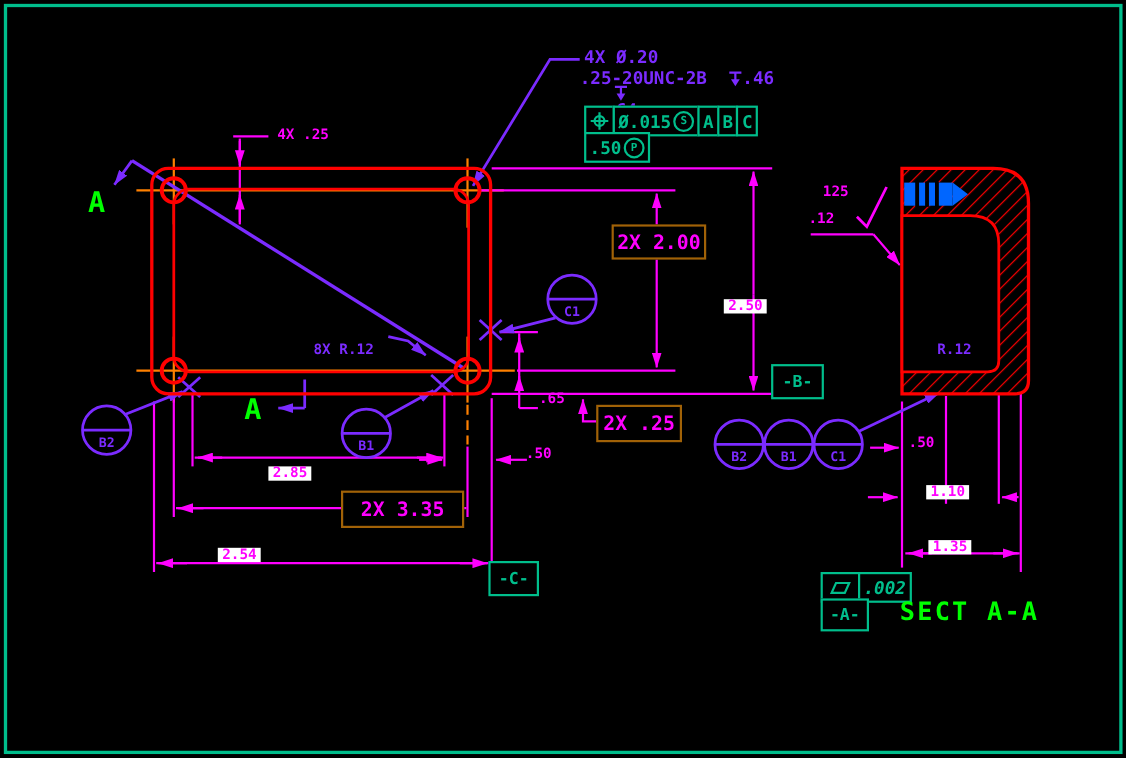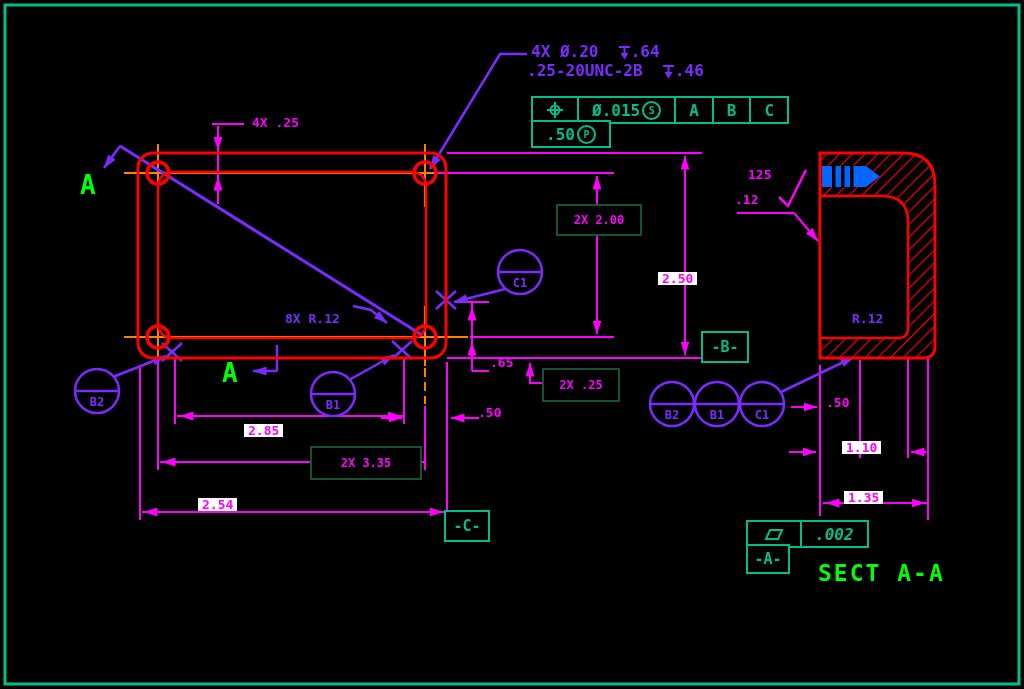--- a/index.html
+++ b/index.html
@@ -4,28 +4,28 @@
 <style>
   html,body{margin:0;padding:0;background:#000;}
   #stage{position:relative;width:1024px;height:689px;background:#000;overflow:hidden;
          font-family:"DejaVu Sans Mono",monospace;}
   svg text{font-family:"DejaVu Sans Mono",monospace;}
   .t{position:absolute;font-weight:bold;font-size:13px;white-space:pre;line-height:1;}
   .mg{color:#ff00ff;}
   .vi{color:#7b2bff;margin-top:17px;}
   .gr{color:#00ff00;}
   .bg{background:#ffffff;padding:0 4px;}
-  .dimbox{position:absolute;border:2px solid #14532d;background:#000;color:#ff00ff;
-          font-weight:bold;font-size:12px;display:flex;align-items:center;justify-content:center;}
+  .dimbox{position:absolute;border:2px solid #a16207;background:#000;color:#ff00ff;
+          font-weight:bold;font-size:18px;display:flex;align-items:center;justify-content:center;}
   .flag{position:absolute;border:2px solid #00be8c;background:#000;color:#00be8c;
         font-weight:bold;font-size:15px;display:flex;align-items:center;justify-content:center;}
   .fcf{position:absolute;display:flex;}
   .fcf .cell{border:2px solid #00be8c;margin-left:-2px;background:#000;color:#00be8c;
              font-weight:bold;font-size:16px;height:24px;display:flex;align-items:center;
-             justify-content:center;padding:0 13px;white-space:pre;}
+             justify-content:center;padding:0 3px;white-space:pre;}
   .fcf .cell:first-child{margin-left:0;}
   .circ{display:inline-flex;align-items:center;justify-content:center;width:15px;height:15px;
         border:2px solid currentColor;border-radius:50%;font-size:10px;font-weight:bold;
         margin-left:2px;flex:none;}
   .note{position:absolute;color:#7b2bff;font-weight:bold;font-size:16px;display:flex;
         align-items:center;white-space:pre;line-height:1;}
   .icon{display:inline-flex;flex:none;}
 </style>
 </head>
 <body>
@@ -182,21 +182,21 @@
     <g>
       <rect x="822" y="166" width="44" height="21" fill="#0066ff"></rect>
       <rect x="832" y="165" width="3.5" height="23" fill="#000"></rect>
       <rect x="841" y="165" width="3.5" height="23" fill="#000"></rect>
       <rect x="850" y="165" width="3.5" height="23" fill="#000"></rect>
       <path d="M866,166 L880,176.5 L866,187 Z" fill="#0066ff"></path>
     </g>
   </g>
 </svg>
 
-<div class="note" style="left:531px;top:44px;">
+<div class="note" style="left:531px;top:44px;flex-direction:column;">
   <span>4X Ø.20</span><span>  </span>
   <span class="icon">
     <svg width="13" height="16">
           <line x1="1" y1="3" x2="12" y2="3" stroke="#7b2bff" stroke-width="2"></line>
           <line x1="6.5" y1="3" x2="6.5" y2="12" stroke="#7b2bff" stroke-width="2"></line>
           <path d="M2.5,9 L10.5,9 L6.5,15.5 Z" fill="#7b2bff"></path>
         </svg>
   </span><span>.64</span>
 </div>
 <div class="note" style="left:527px;top:63px;">
@@ -259,15 +259,15 @@
 
 <div class="fcf" style="left:746px;top:520px;font-style:italic;">
   <div class="cell">
     <svg width="26" height="13">
           <path d="M5,11 L9,2 L21,2 L17,11 Z" fill="none" stroke="#00be8c" stroke-width="2"></path>
         </svg>
   </div>
   <div class="cell">.002</div>
 </div>
 <div class="flag" style="left:746px;top:544px;width:40px;height:26px;">-A-</div>
-<div class="t gr" style="left:818px;top:546px;font-size:23px;letter-spacing:2px;margin-top:16px;">SECT A-A</div>
+<div class="t gr" style="left:818px;top:546px;font-size:23px;letter-spacing:2px;">SECT A-A</div>
 
 </div>
 
 </body></html>

